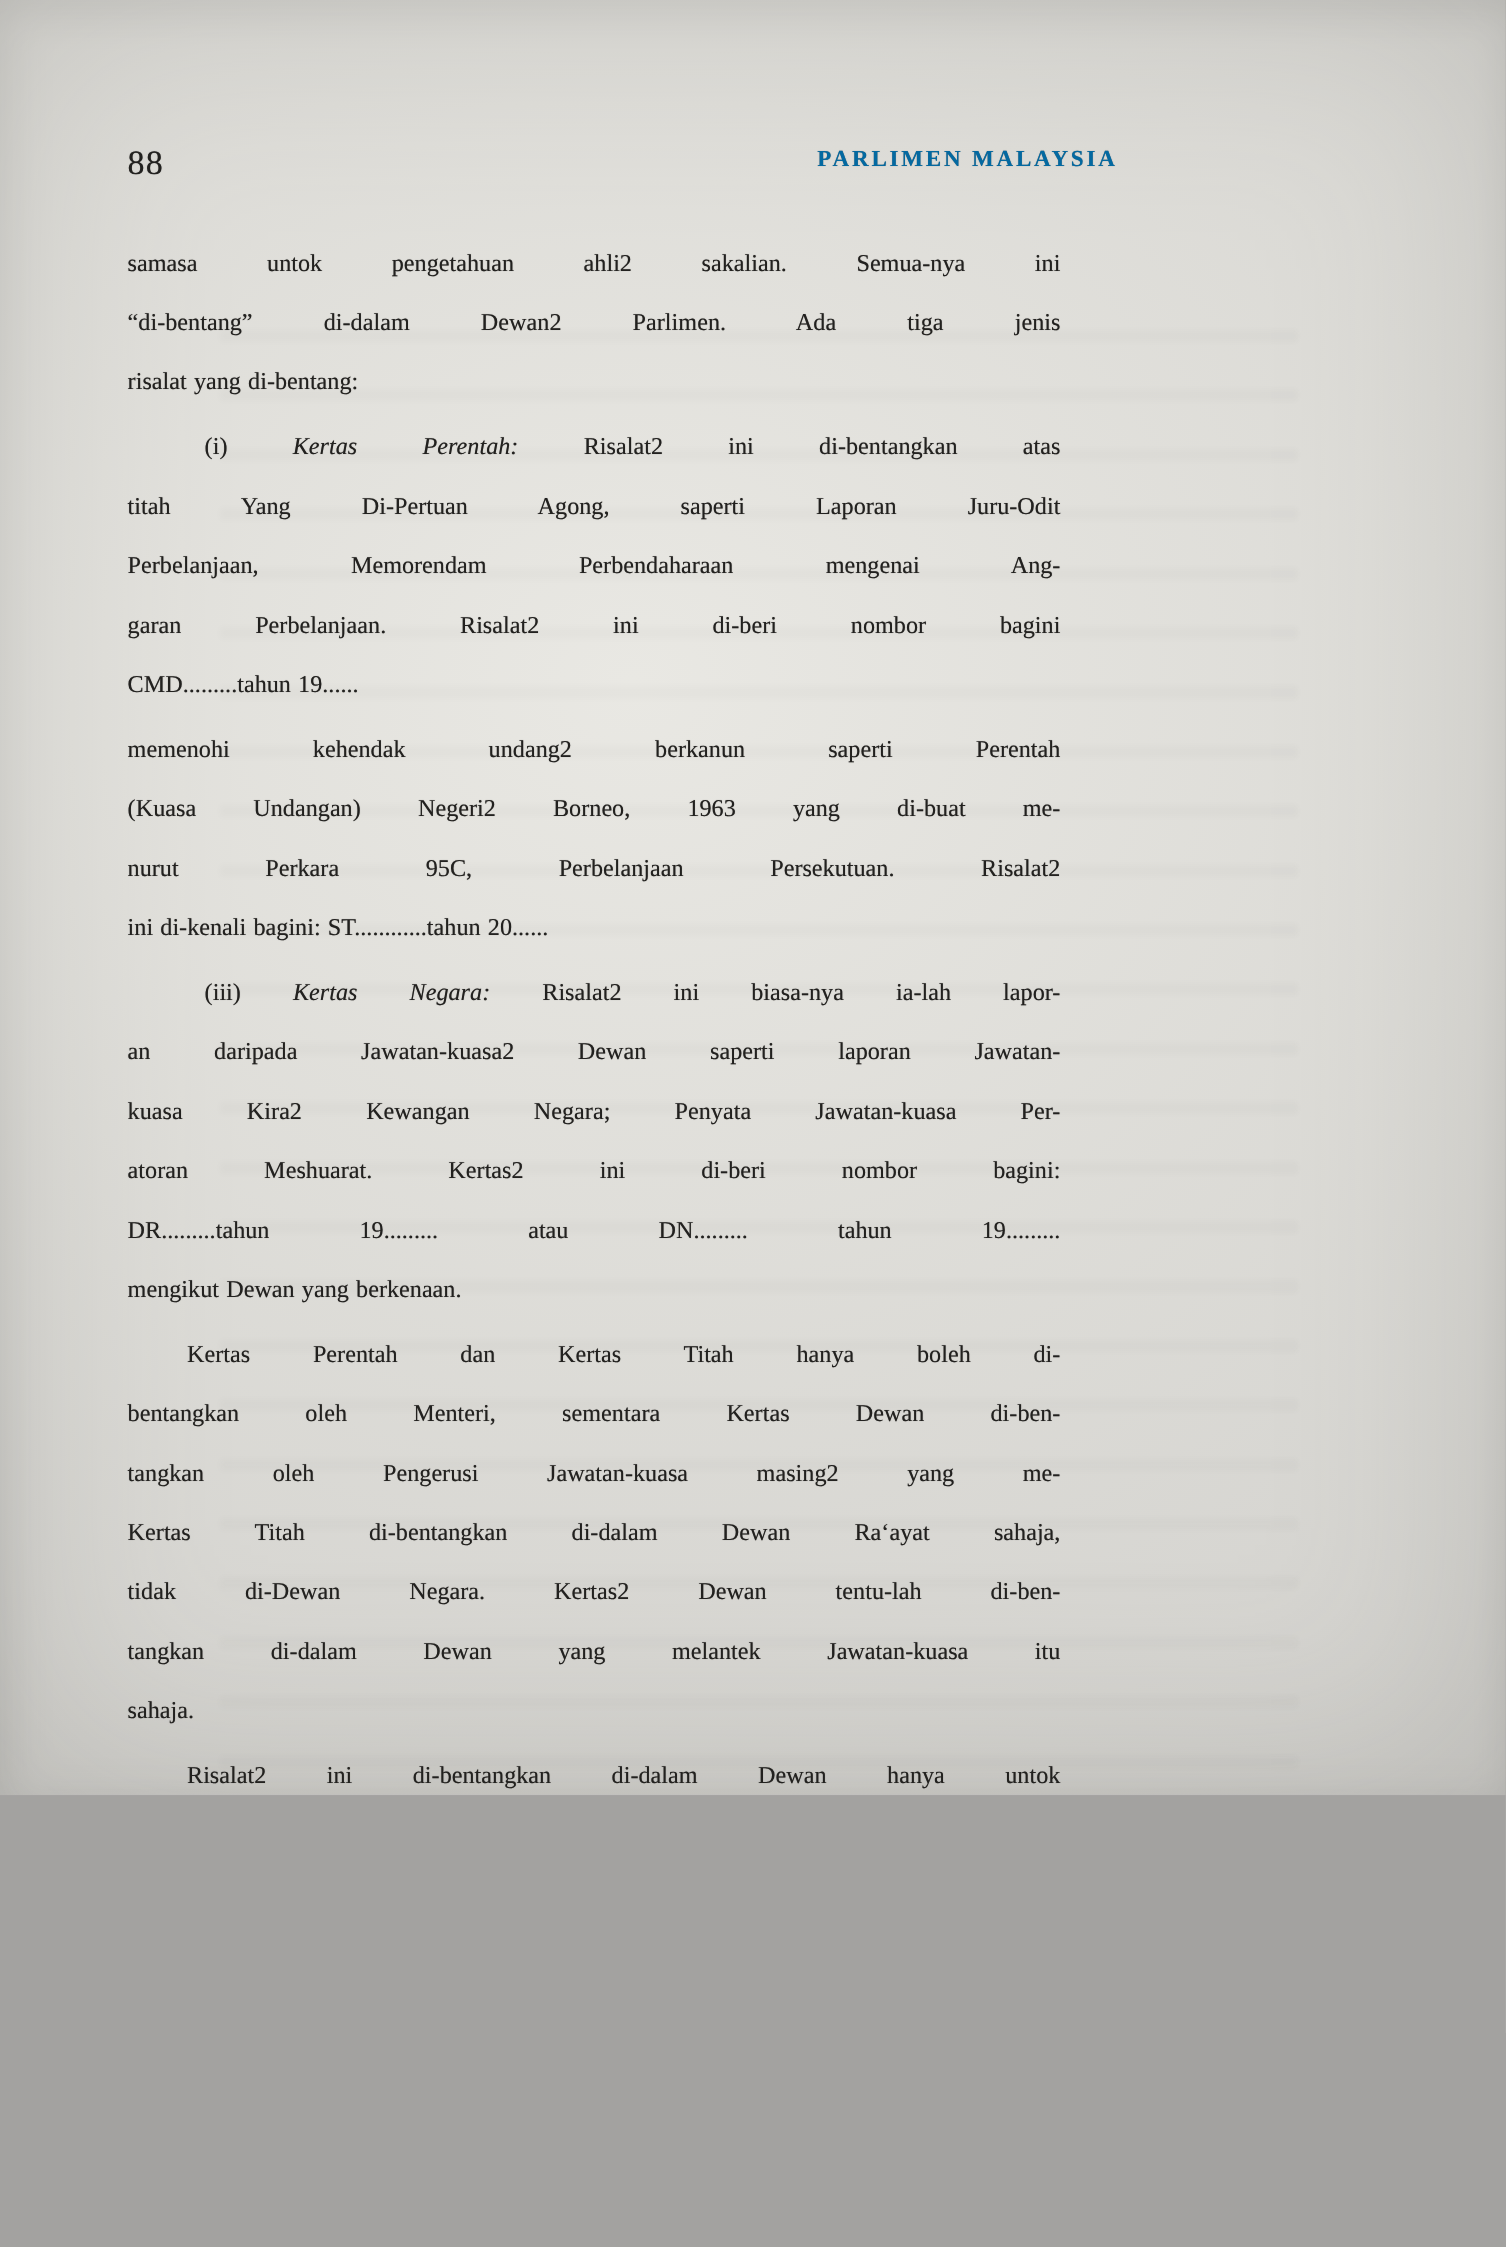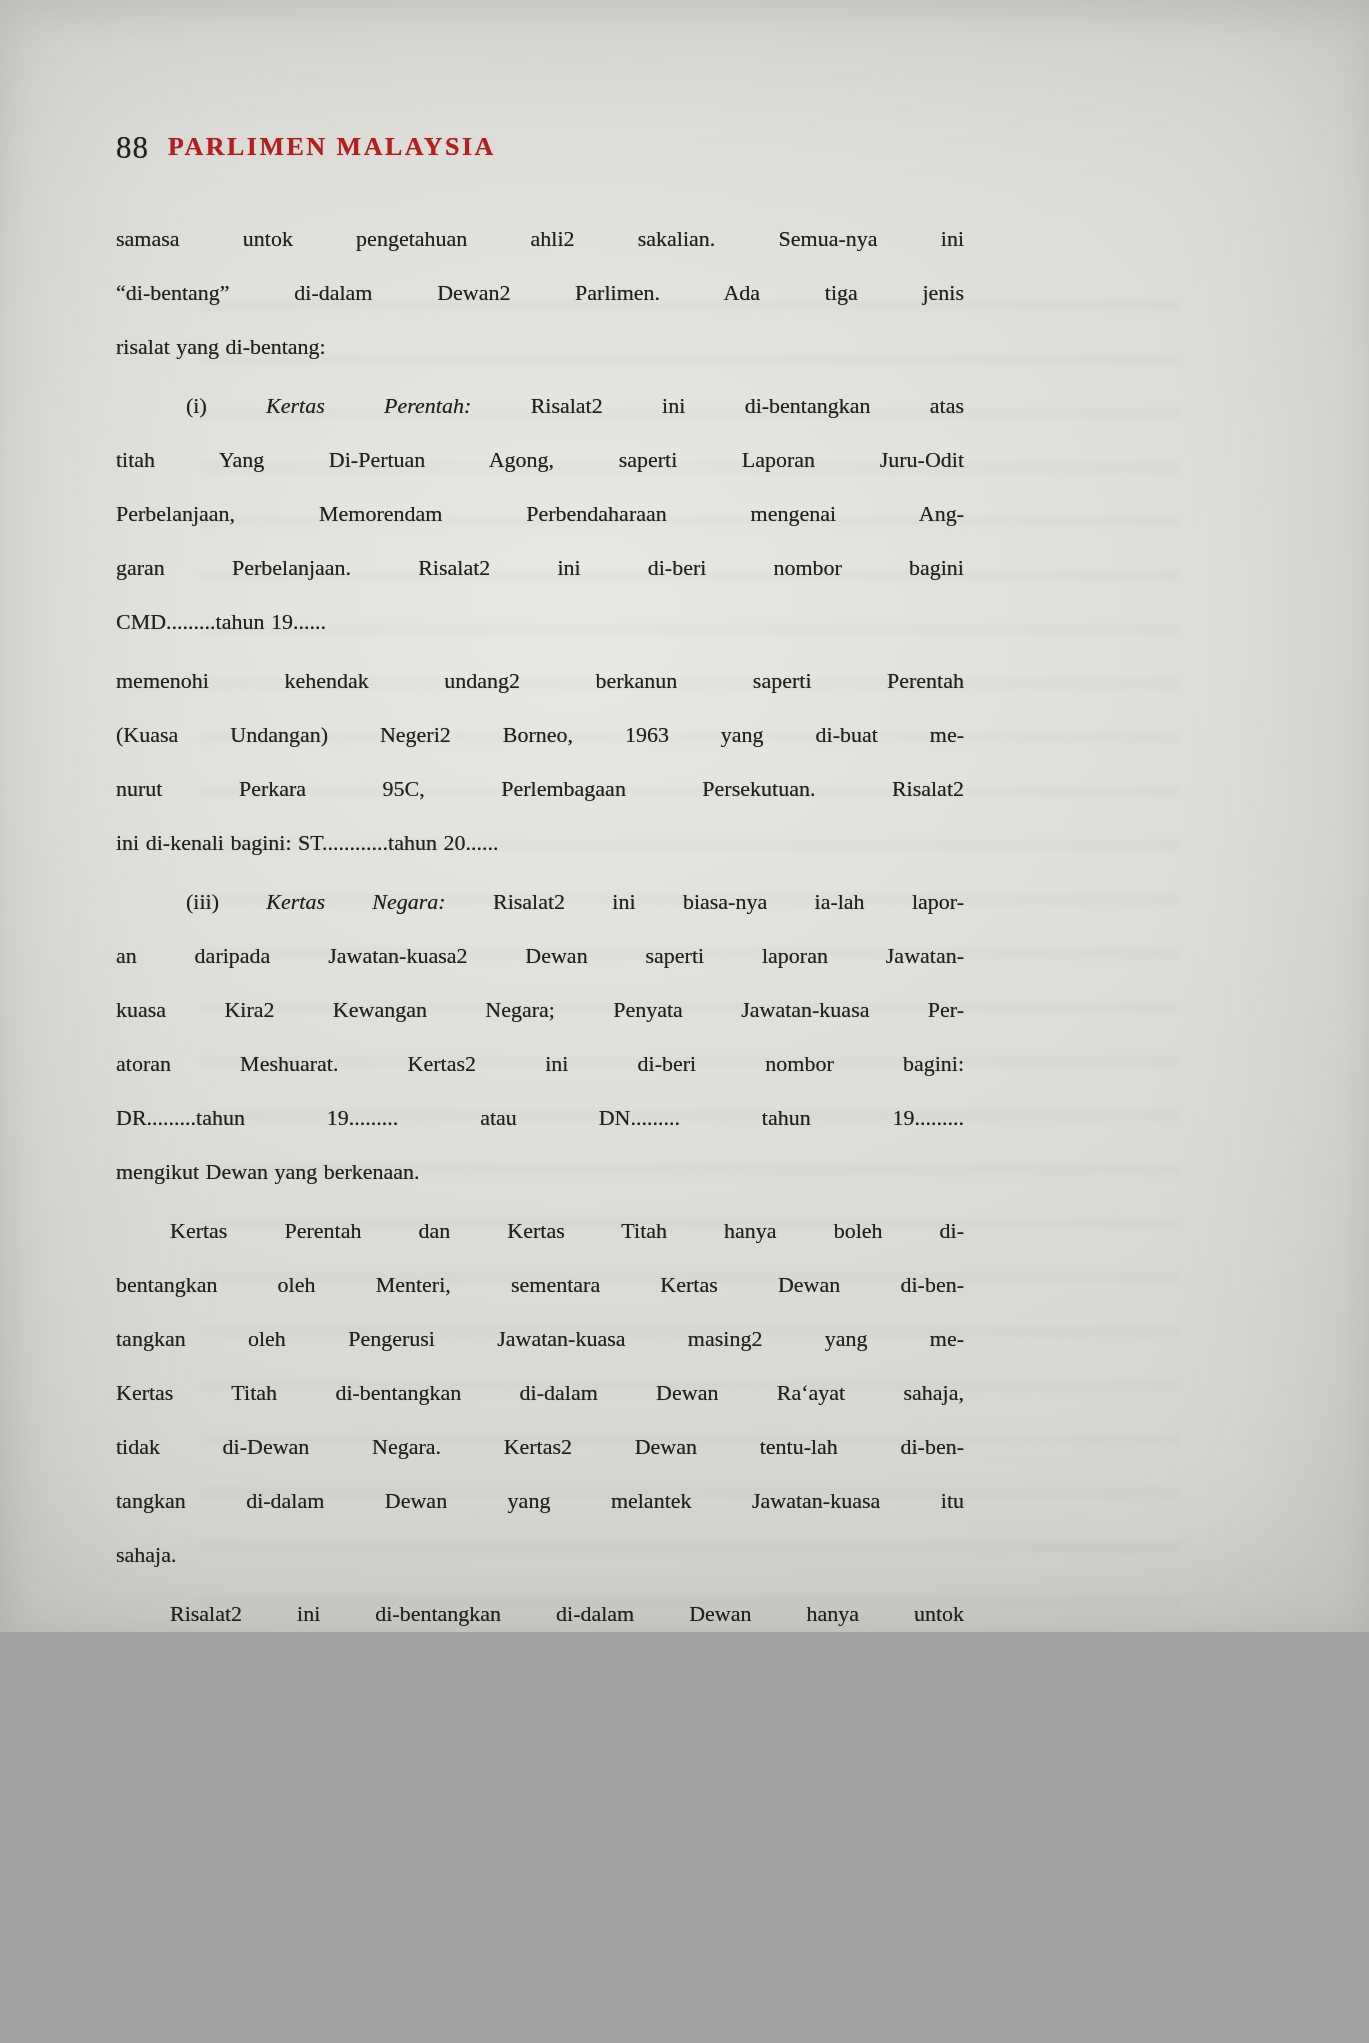--- a/index.html
+++ b/index.html
@@ -62,26 +62,26 @@
     left: 0;
     top: 2px;
     font-size: 31px;
     letter-spacing: 1px;
   }
   .running-head {
     position: absolute;
     left: 0;
     right: 0;
     top: 4px;
-    text-align: left;
+    text-align: right;
     transform: translateX(52px);
-    font-size: 26px;
+    font-size: 21px;
     font-weight: bold;
     letter-spacing: 2.5px;
-    color: #b91c1c;
+    color: #0369a1;
   }
   .body-text {
     font-size: 22px;
     line-height: 54px;
     word-spacing: 1px;
   }
   .para { margin: 0; }
   .para + .para { margin-top: 5px; }
   .line {
     text-align: justify;
@@ -127,21 +127,21 @@
         <div class="para ind2">
           <div class="line first"><span class="seg">(i) </span><span class="seg it">Kertas Perentah: </span><span class="seg">Risalat2 ini di-bentangkan atas</span></div>
           <div class="line"><span class="seg">titah Yang Di-Pertuan Agong, saperti Laporan Juru-Odit</span></div>
           <div class="line"><span class="seg">Perbelanjaan, Memorendam Perbendaharaan mengenai Ang-</span></div>
           <div class="line"><span class="seg">garan Perbelanjaan. Risalat2 ini di-beri nombor bagini</span></div>
           <div class="line last"><span class="seg">CMD.........tahun 19......</span></div>
         </div>
         <div class="para ind2">
           <div class="line"><span class="seg">memenohi kehendak undang2 berkanun saperti Perentah</span></div>
           <div class="line"><span class="seg">(Kuasa Undangan) Negeri2 Borneo, 1963 yang di-buat me-</span></div>
-          <div class="line"><span class="seg">nurut Perkara 95C, Perlembagaan Persekutuan. Risalat2</span></div>
+          <div class="line"><span class="seg">nurut Perkara 95C, Perbelanjaan Persekutuan. Risalat2</span></div>
           <div class="line last"><span class="seg">ini di-kenali bagini: ST............tahun 20......</span></div>
         </div>
         <div class="para ind2">
           <div class="line first"><span class="seg">(iii) </span><span class="seg it">Kertas Negara: </span><span class="seg">Risalat2 ini biasa-nya ia-lah lapor-</span></div>
           <div class="line"><span class="seg">an daripada Jawatan-kuasa2 Dewan saperti laporan Jawatan-</span></div>
           <div class="line"><span class="seg">kuasa Kira2 Kewangan Negara; Penyata Jawatan-kuasa Per-</span></div>
           <div class="line"><span class="seg">atoran Meshuarat. Kertas2 ini di-beri nombor bagini:</span></div>
           <div class="line"><span class="seg">DR.........tahun 19......... atau DN......... tahun 19.........</span></div>
           <div class="line last"><span class="seg">mengikut Dewan yang berkenaan.</span></div>
         </div>

